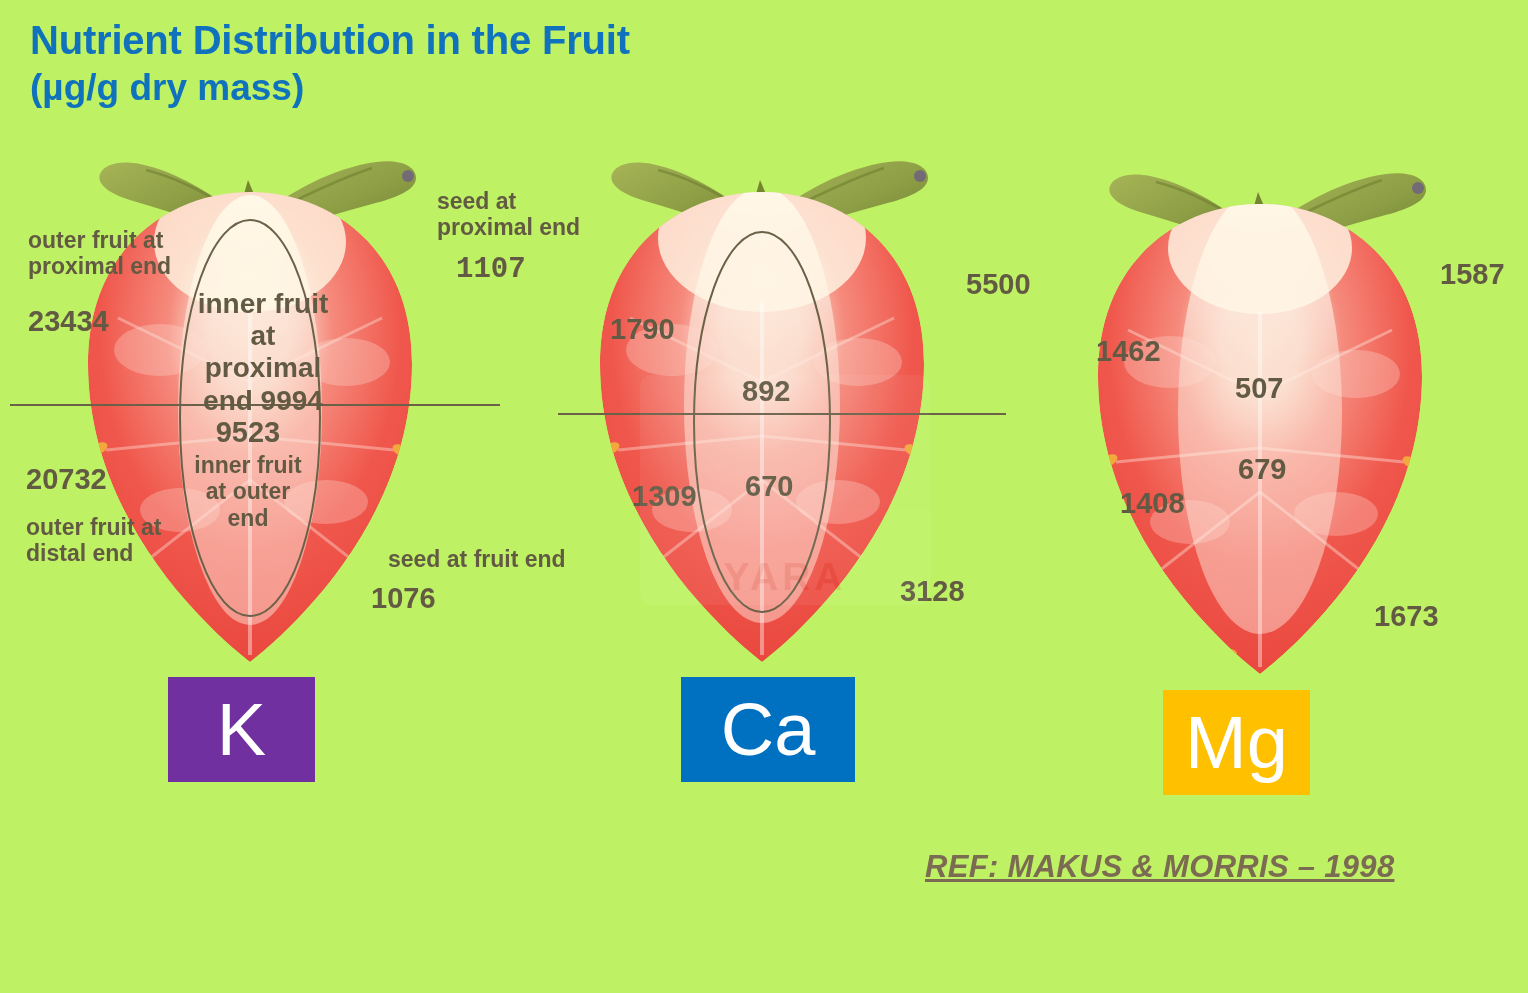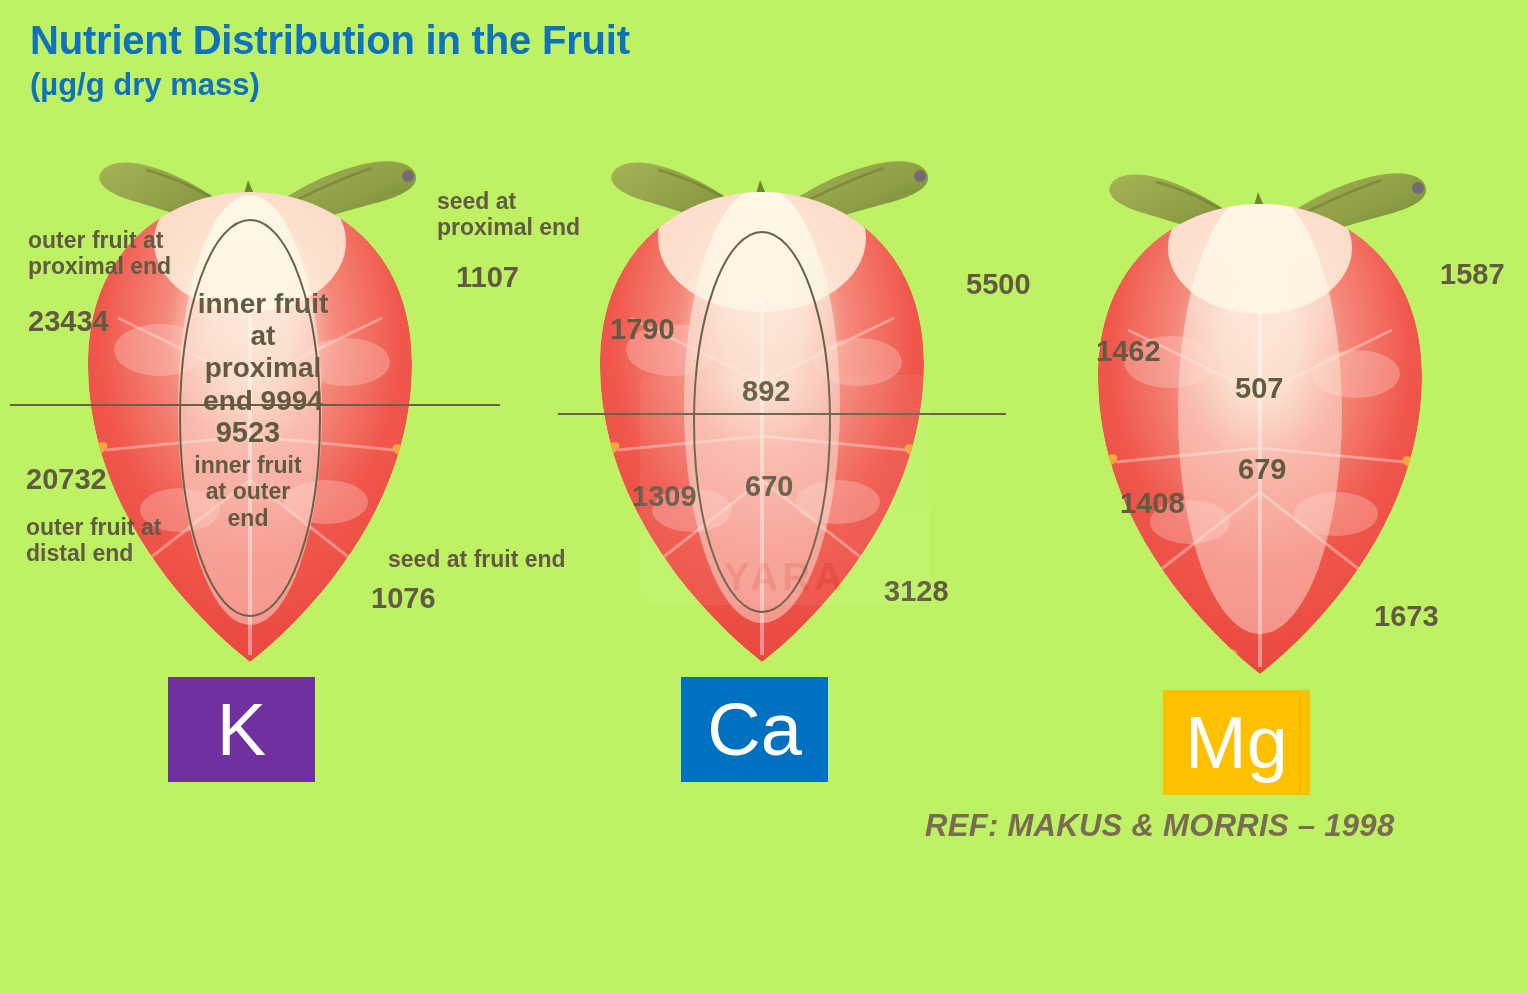--- a/index.html
+++ b/index.html
@@ -9,21 +9,21 @@
   }
   #slide{position:absolute;inset:0;background:#bef264;}
 
   
   #title-block{position:absolute;left:30px;top:18px;width:900px;}
   .title-line1{
     font-size:40px;font-weight:bold;color:#1072BC;line-height:1.12;
     letter-spacing:-0.2px;white-space:nowrap;
   }
   .title-line2{
-    font-size:31px;font-weight:bold;color:#1072BC;line-height:1.15;
+    font-size:37px;font-weight:bold;color:#1072BC;line-height:1.15;
     margin-top:4px;white-space:nowrap;
   }
 
   
   .panel{position:absolute;top:150px;width:500px;height:800px;}
   #panel-k{left:0px;}
   #panel-ca{left:512px;}
   #panel-mg{left:1010px;}
 
   .fruit-wrap{position:absolute;left:60px;top:0px;width:380px;height:520px;}
@@ -42,28 +42,28 @@
 
   
   .divider{position:absolute;height:0;border-top:2px solid #6B6148;}
 
   
   .badge{
     position:absolute;display:flex;align-items:center;justify-content:center;
     color:#ffffff;font-weight:normal;line-height:1;
   }
   #badge-k{left:168px;top:677px;width:147px;height:105px;background:#7030A0;font-size:74px;}
-  #badge-ca{left:681px;top:677px;width:147px;height:105px;background:#0070C0;font-size:74px;}
+  #badge-ca{left:681px;top:677px;width:174px;height:105px;background:#0070C0;font-size:74px;}
   #badge-mg{left:1163px;top:690px;width:147px;height:105px;background:#FFC000;font-size:74px;}
 
   
   #reference{
-    position:absolute;left:925px;top:808px;
+    position:absolute;left:925px;top:849px;
     font-size:31px;font-weight:bold;font-style:italic;color:#7B6B52;
-    white-space:nowrap;letter-spacing:0.3px;
+    white-space:nowrap;letter-spacing:0.3px;text-decoration:underline;
   }
 
   
   #watermark{
     position:absolute;left:640px;top:375px;width:290px;height:230px;
     opacity:0.10;pointer-events:none;
   }
   #watermark .wm-box{
     position:absolute;left:0;top:0;width:290px;height:230px;
     background:rgba(255,255,255,0.55);border-radius:12px;
@@ -160,21 +160,21 @@
     <div class="lbl txt" style="left:28px;top:77px;width:220px;">outer fruit at
 proximal end</div>
     <div class="lbl num" style="left:28px;top:155px;">23434</div>
 
     <div class="lbl mixed center" style="left:188px;top:138px;width:150px;">inner fruit at
 proximal
 end 9994</div>
 
     <div class="lbl txt" style="left:437px;top:38px;width:180px;">seed at
 proximal end</div>
-    <div class="lbl num" style="left:456px;top:111px;">1107</div>
+    <div class="lbl num" style="left:456px;top:103px;font-family:Liberation Mono, monospace;">1107</div>
 
     <div class="lbl num center" style="left:183px;top:266px;width:130px;">9523</div>
     <div class="lbl txt center" style="left:183px;top:302px;width:130px;">inner fruit
 at outer
 end</div>
 
     <div class="lbl num" style="left:26px;top:313px;">20732</div>
     <div class="lbl txt" style="left:26px;top:364px;width:220px;">outer fruit at
 distal end</div>
 
@@ -252,21 +252,21 @@
       </svg>
     </div>
 
     <div class="divider" style="left:46px;top:263px;width:448px;"></div>
 
     <div class="lbl num" style="left:98px;top:163px;">1790</div>
     <div class="lbl num" style="left:230px;top:225px;">892</div>
     <div class="lbl num" style="left:454px;top:118px;">5500</div>
     <div class="lbl num" style="left:233px;top:320px;">670</div>
     <div class="lbl num" style="left:120px;top:330px;">1309</div>
-    <div class="lbl num" style="left:372px;top:425px;">3128</div>
+    <div class="lbl num" style="left:388px;top:425px;">3128</div>
   </div>
 
   <div class="panel" id="panel-mg">
 
     <div class="fruit-wrap" style="top:12px;">
       <svg class="fruit-svg" viewBox="0 0 380 520">
         <defs>
           <radialGradient id="flesh-mg" cx="50%" cy="30%" r="75%">
             <stop offset="0%" stop-color="#FFF3E0"></stop>
             <stop offset="16%" stop-color="#FBE3D2"></stop>

